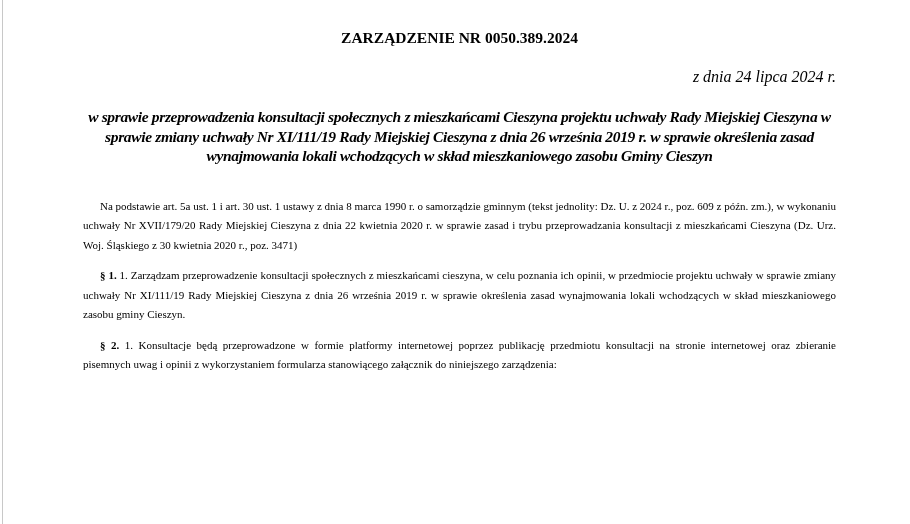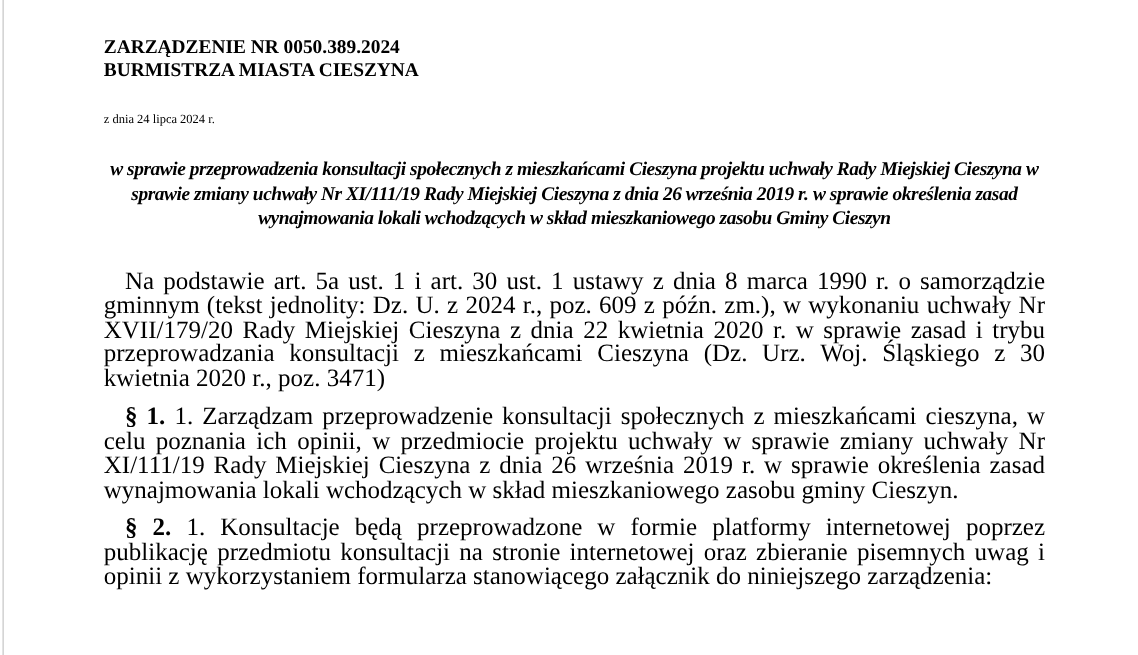--- a/index.html
+++ b/index.html
@@ -23,63 +23,63 @@
       height: 524px;
       background: #c8c8c8;
     }
     .page {
       position: absolute;
       left: 83px;
       top: 0;
       width: 753px;
     }
     .title {
-      text-align: left;
+      text-align: center;
       font-weight: bold;
       font-size: 15.5px;
       line-height: 19px;
       margin-top: 28px;
     }
     .date {
-      text-align: left;
-      font-size: 10px;
+      text-align: right;
+      font-size: 16px;
       line-height: 19px;
       margin-top: 20px;
+      font-style: italic;
     }
     .subject {
       text-align: center;
       font-weight: bold;
       font-size: 15.5px;
       line-height: 19.5px;
       margin-top: 21px;
       letter-spacing: -0.35px;
       font-style: italic;
     }
     .para {
-      font-size: 20px;
+      font-size: 11px;
       line-height: 19.5px;
       text-align: justify;
       text-indent: 17px;
       margin: 0;
     }
     .p-basis { margin-top: 31px; }
     .p-s1 { margin-top: 11px; }
     .p-s1-2 { margin-top: 11px; }
     .p-s2 { margin-top: 11px; }
     .sect { font-weight: bold; }
   </style>
 </head>
 <body>
 
 <div class="edge-line"></div>
 
 <div class="page">
   <div class="title">
     <div>ZARZĄDZENIE NR 0050.389.2024</div>
-    <div>BURMISTRZA MIASTA CIESZYNA</div>
   </div>
 
   <div class="date">z dnia 24 lipca 2024 r.</div>
 
   <div class="subject">w sprawie przeprowadzenia konsultacji społecznych z mieszkańcami Cieszyna projektu uchwały Rady Miejskiej Cieszyna w sprawie zmiany uchwały Nr XI/111/19 Rady Miejskiej Cieszyna z dnia 26 września 2019 r. w sprawie określenia zasad wynajmowania lokali wchodzących w skład mieszkaniowego zasobu Gminy Cieszyn</div>
 
   <p class="para p-basis">Na podstawie art. 5a ust. 1 i art. 30 ust. 1 ustawy z dnia 8 marca 1990 r. o samorządzie gminnym (tekst jednolity: Dz. U. z 2024 r., poz. 609 z późn. zm.), w wykonaniu uchwały Nr XVII/179/20 Rady Miejskiej Cieszyna z dnia 22 kwietnia 2020 r. w sprawie zasad i trybu przeprowadzania konsultacji z mieszkańcami Cieszyna (Dz. Urz. Woj. Śląskiego z 30 kwietnia 2020 r., poz. 3471)</p>
 
   <p class="para p-s1"><span class="sect">§ 1.</span> <span>1. Zarządzam przeprowadzenie konsultacji społecznych z mieszkańcami cieszyna, w celu poznania ich opinii, w przedmiocie projektu uchwały w sprawie zmiany uchwały Nr XI/111/19 Rady Miejskiej Cieszyna z dnia 26 września 2019 r. w sprawie określenia zasad wynajmowania lokali wchodzących w skład mieszkaniowego zasobu gminy Cieszyn.</span></p>
 

